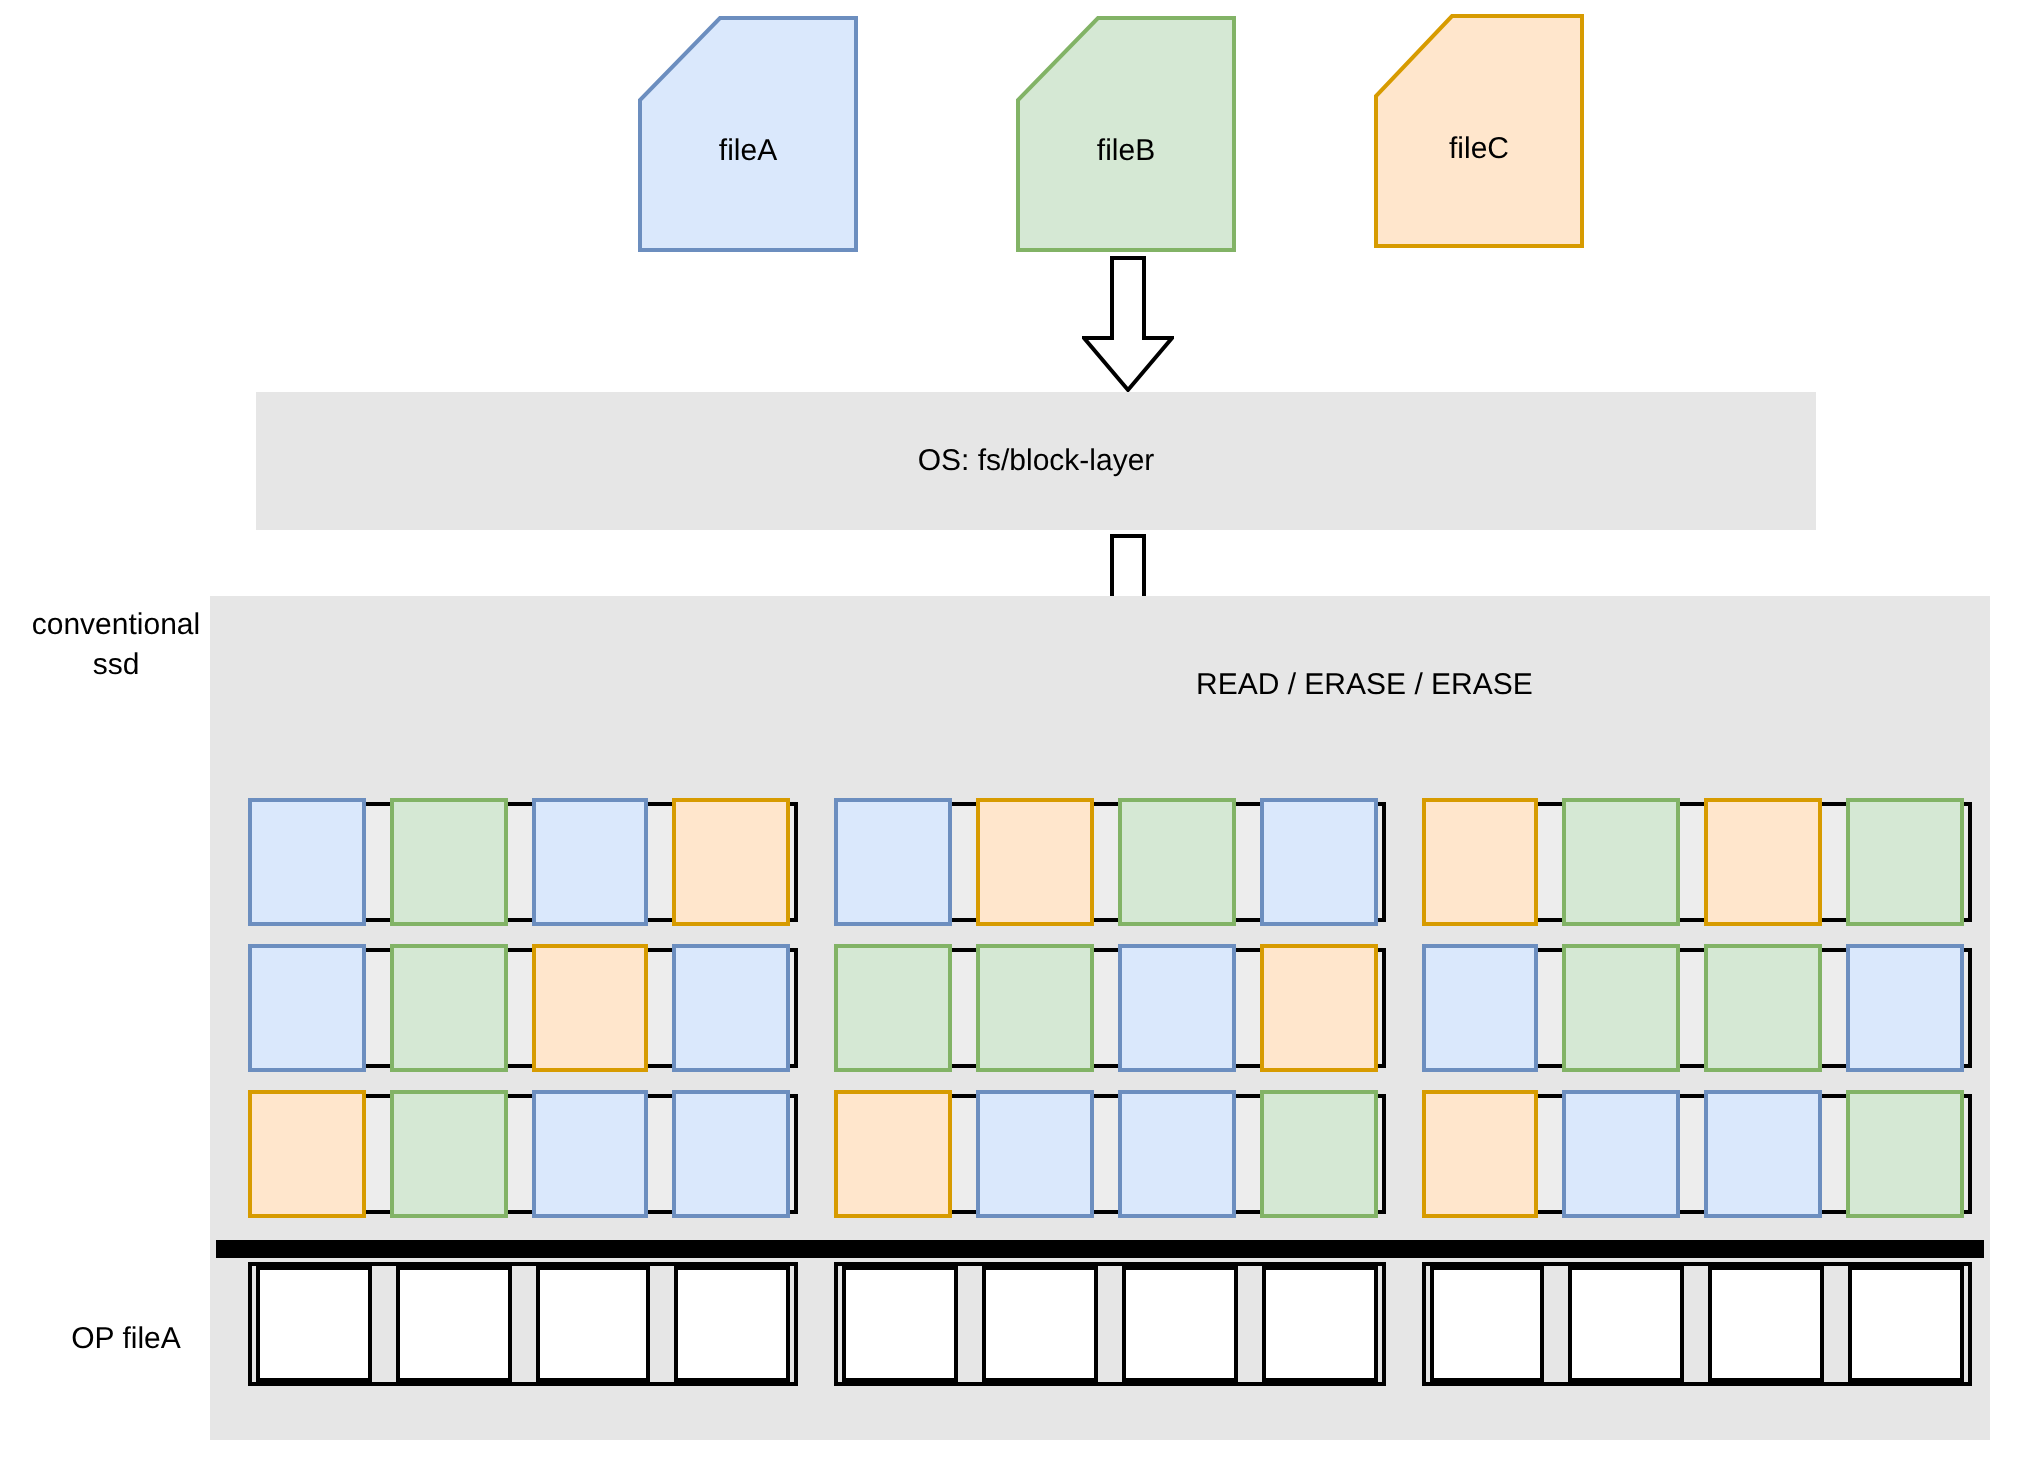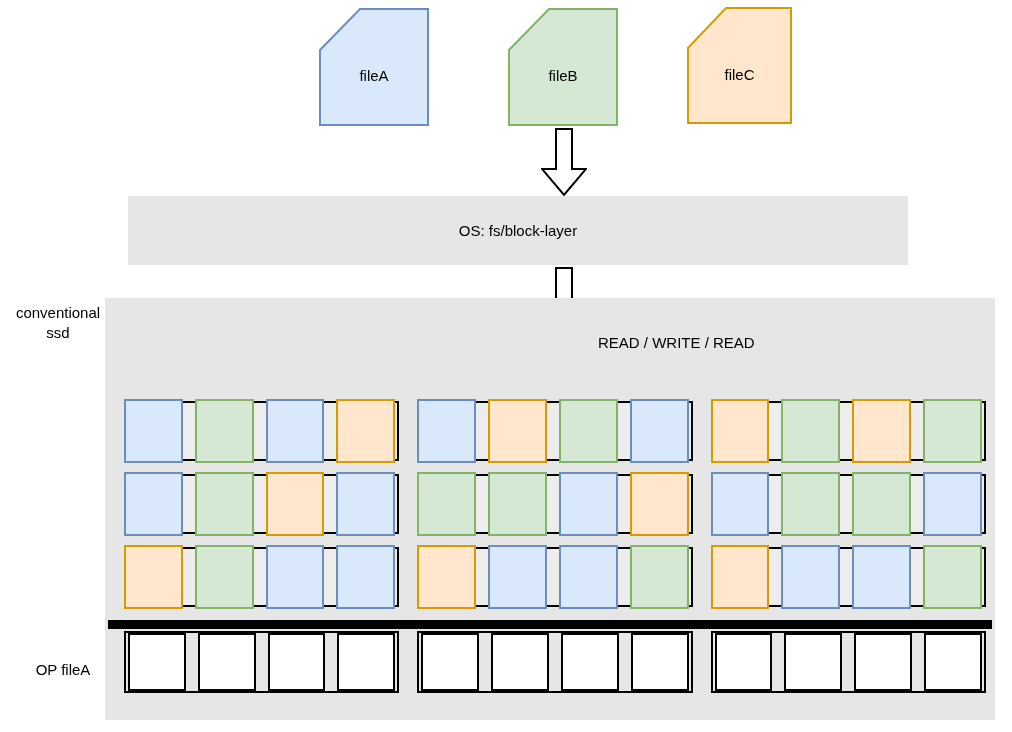--- a/index.html
+++ b/index.html
@@ -169,16 +169,16 @@
           <div class="op-page" style="background: rgb(255, 255, 255); border-color: rgb(0, 0, 0);"></div>
           <div class="op-page" style="background: rgb(255, 255, 255); border-color: rgb(0, 0, 0);"></div>
         </div>
       </div>
   </div>
 
   <div class="side-label" id="ssd-label">
     <div>conventional</div>
     <div>ssd</div>
   </div>
-  <div id="io-label">READ / WRITE / READ</div>
+  <div id="io-label">READ / ERASE / ERASE</div>
   <div class="side-label" id="op-label">OP fileA</div>
 
 </div>
 
 </body></html>

